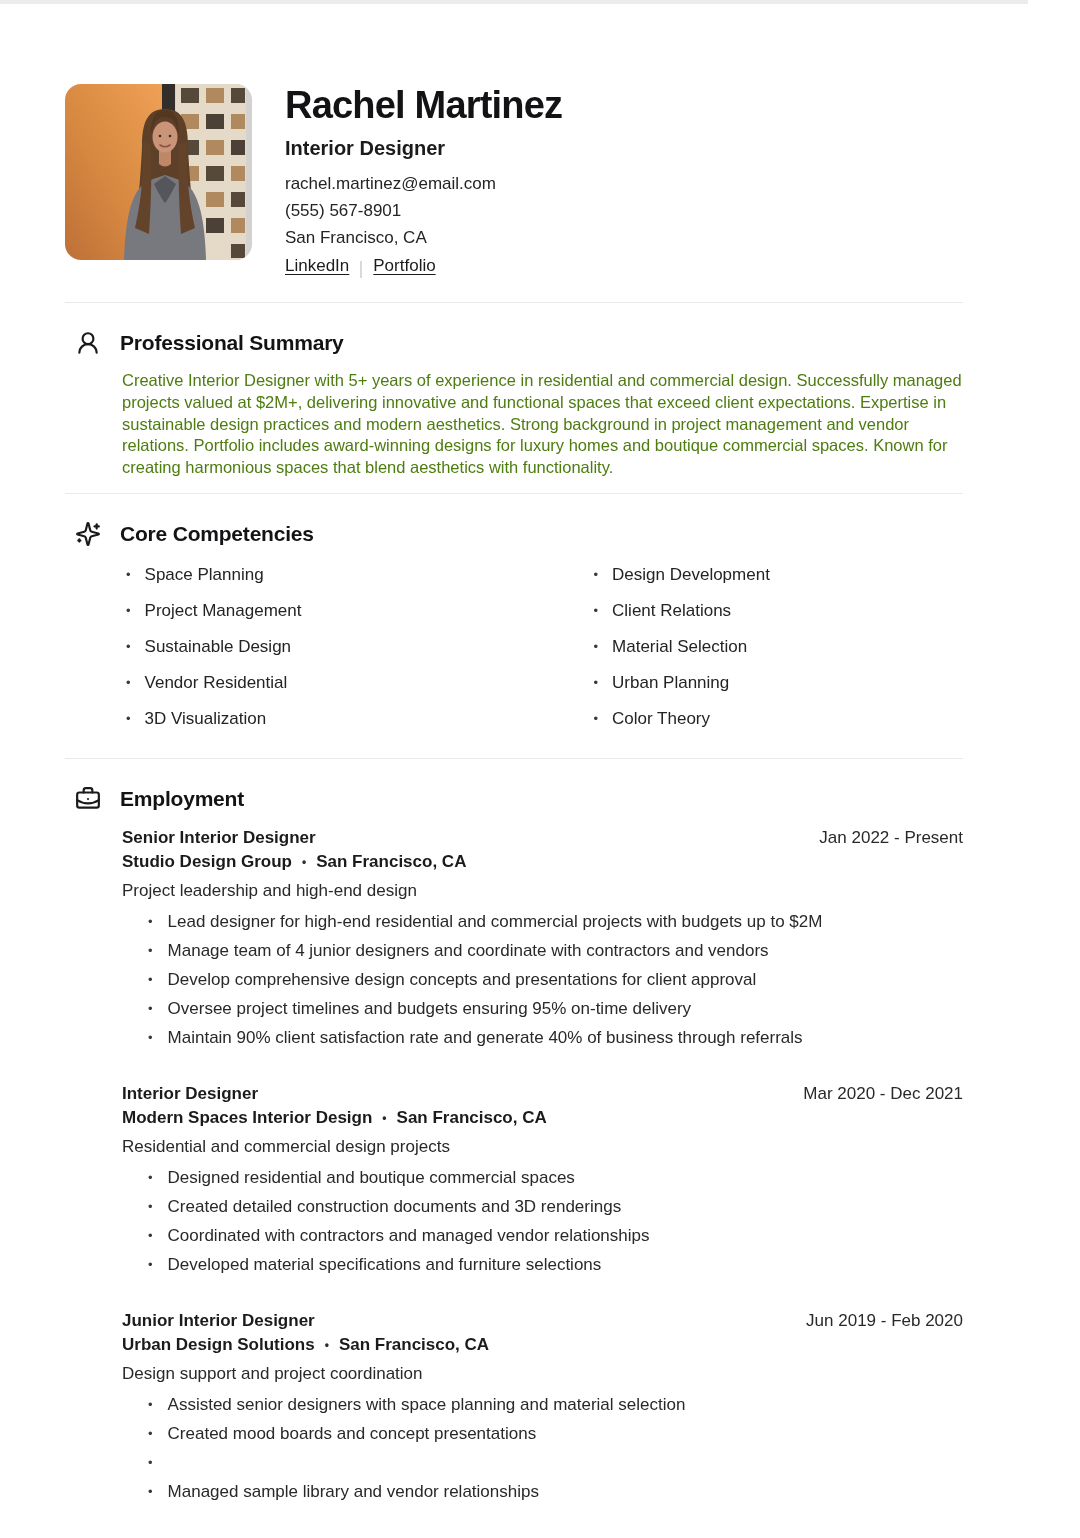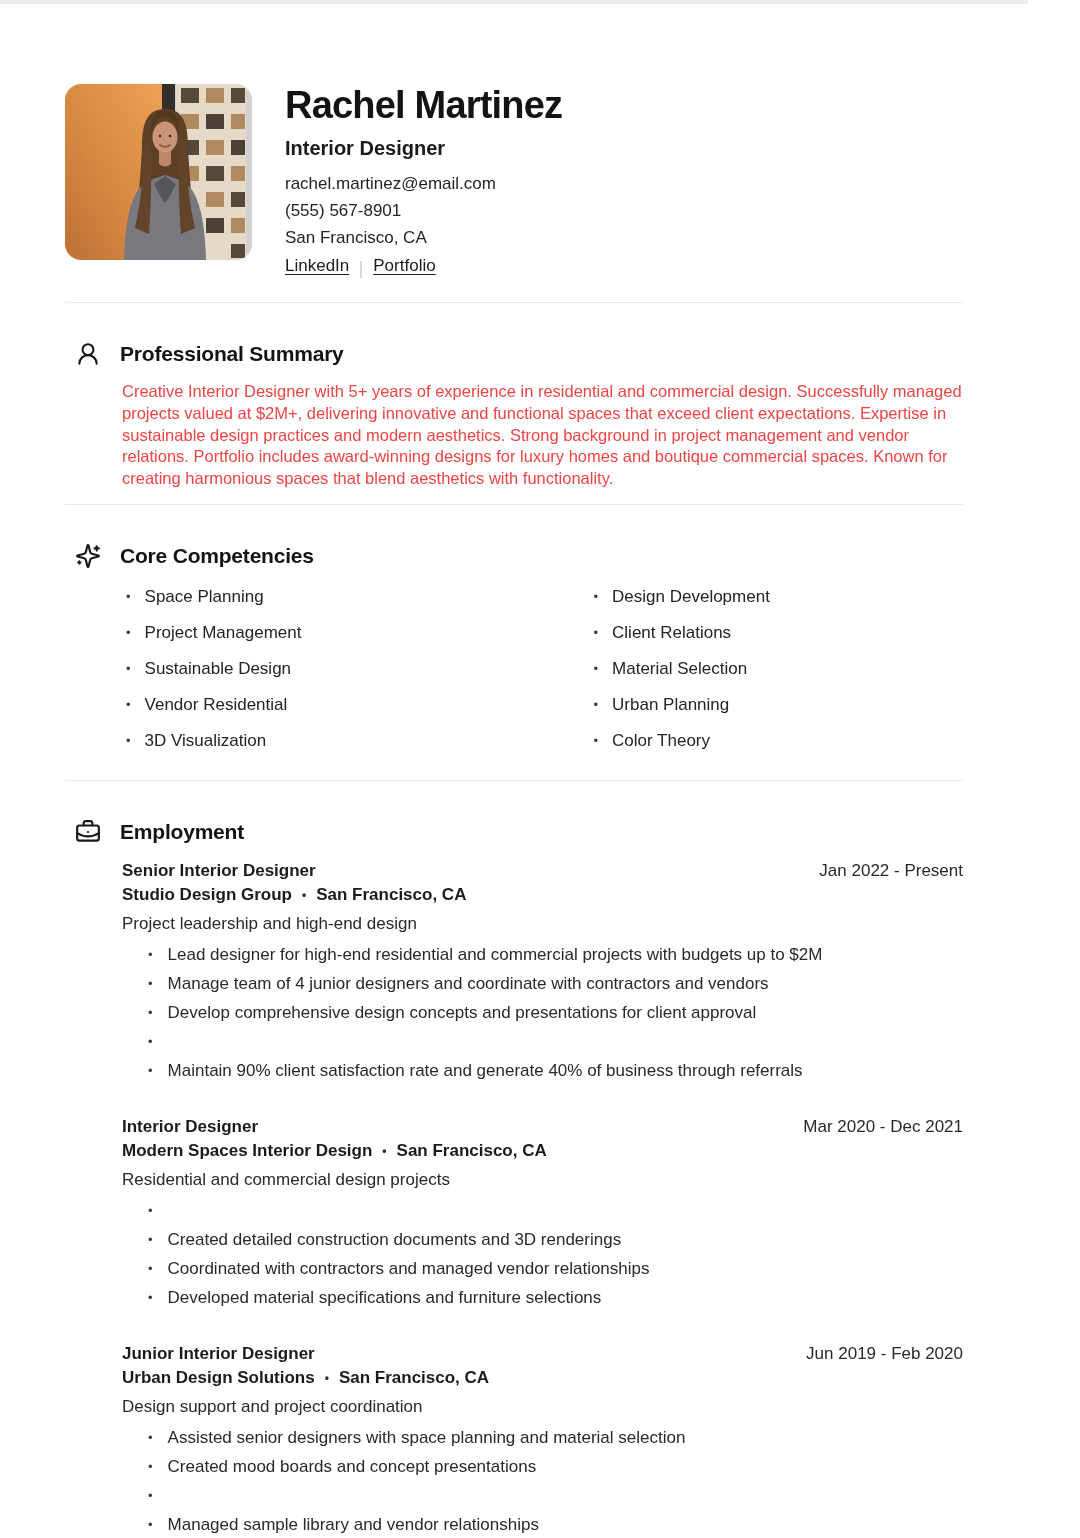--- a/index.html
+++ b/index.html
@@ -32,28 +32,28 @@
   .role-title {
     font-size: 20px; font-weight: 600; color: #1b1b1e;
     line-height: 24px; margin-bottom: 10px;
   }
   .contact-line { font-size: 17px; line-height: 27px; color: #242427; }
   .links-row { display: flex; align-items: flex-end; gap: 11px; margin-top: 3px; font-size: 17px; line-height: 24px; }
   .inline-link { color: #1b1b1e; text-decoration: underline; text-underline-offset: 3px; cursor: pointer; }
   .link-sep { width: 2px; height: 17px; background: #d9d9d9; }
 
   
-  .section { border-top: 1px solid #e9e9e9; padding: 38px 0 14px; }
+  .section { border-top: 1px solid #e9e9e9; padding: 27px 0 14px; }
   .section-head { display: flex; align-items: center; gap: 19px; padding-left: 10px; margin-bottom: 14px; }
   .section-icon { width: 26px; height: 26px; flex: none; }
   .section-icon svg { display: block; width: 26px; height: 26px; }
   .section-title { font-size: 21px; font-weight: 700; letter-spacing: -0.2px; color: #131316; }
   .section-body { margin-left: 57px; }
 
-  .summary-text { font-size: 16.5px; line-height: 21.8px; color: #ef4444; }
+  .summary-text { font-size: 16.5px; line-height: 21.8px; color: #4d7c0f; }
 
   
   .comp-grid { display: grid; grid-template-columns: 1fr 1fr; column-gap: 46px; margin-top: 17px; }
   .comp-col-right { padding-left: 24px; }
   .comp-item { display: flex; gap: 14px; font-size: 17px; line-height: 22px; margin-bottom: 14px; color: #242427; }
   .comp-item .bullet-dot { padding-left: 4px; font-size: 13px; line-height: 22px; color: #3a3a3d; }
 
   
   .job { margin-top: 2px; margin-bottom: 33px; }
   .job:last-child { margin-bottom: 0; }
@@ -258,20 +258,21 @@
               <div class="job-bullet">
                 <span class="bullet-dot">•</span>
                 <span class="bullet-text">Manage team of 4 junior designers and coordinate with contractors and vendors</span>
               </div>
               <div class="job-bullet">
                 <span class="bullet-dot">•</span>
                 <span class="bullet-text">Develop comprehensive design concepts and presentations for client approval</span>
               </div>
               <div class="job-bullet">
                 <span class="bullet-dot">•</span>
+                <span class="bullet-text">Oversee project timelines and budgets ensuring 95% on-time delivery</span>
               </div>
               <div class="job-bullet">
                 <span class="bullet-dot">•</span>
                 <span class="bullet-text">Maintain 90% client satisfaction rate and generate 40% of business through referrals</span>
               </div>
             </div>
         </article>
 
         <article class="job">
           <div class="job-head">
@@ -280,20 +281,21 @@
           </div>
           <div class="job-company-row">
             <span class="job-company">Modern Spaces Interior Design</span>
             <span class="dot-sep">•</span>
             <span class="job-location">San Francisco, CA</span>
           </div>
           <div class="job-summary">Residential and commercial design projects</div>
           <div class="job-bullets">
               <div class="job-bullet">
                 <span class="bullet-dot">•</span>
+                <span class="bullet-text">Designed residential and boutique commercial spaces</span>
               </div>
               <div class="job-bullet">
                 <span class="bullet-dot">•</span>
                 <span class="bullet-text">Created detailed construction documents and 3D renderings</span>
               </div>
               <div class="job-bullet">
                 <span class="bullet-dot">•</span>
                 <span class="bullet-text">Coordinated with contractors and managed vendor relationships</span>
               </div>
               <div class="job-bullet">

